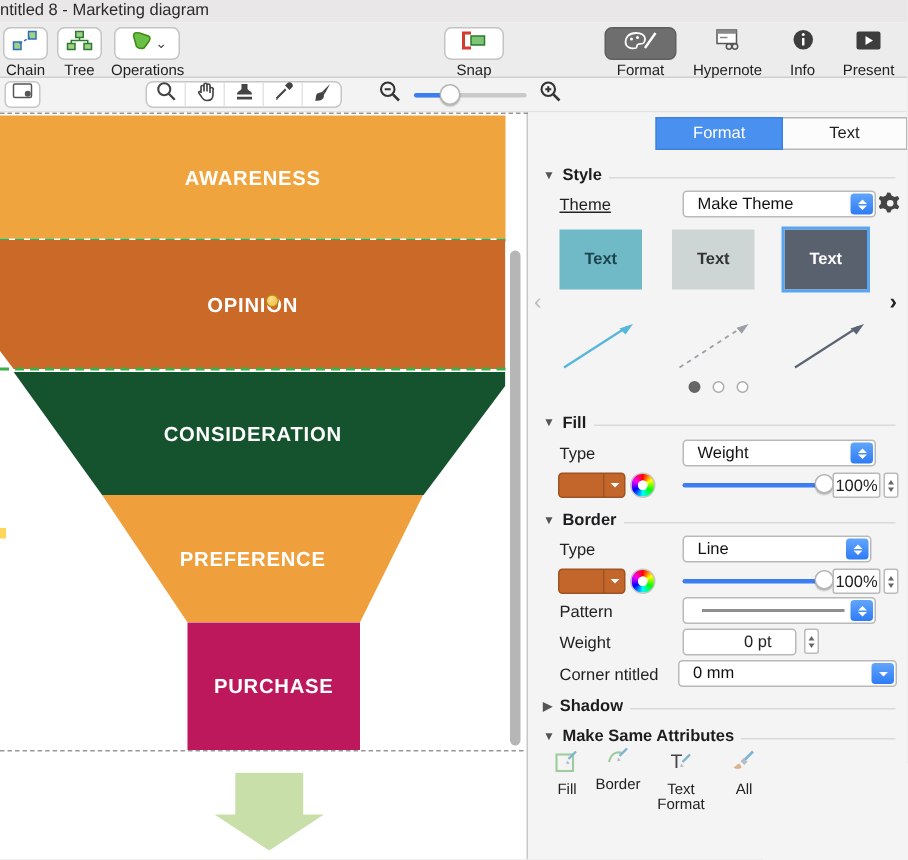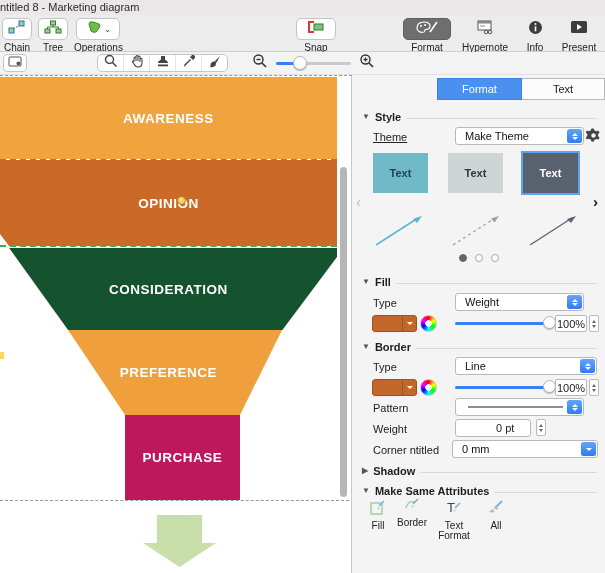--- a/index.html
+++ b/index.html
@@ -365,21 +365,21 @@
         <span class="u"></span>
         <span class="d"></span>
       </div>
 
     <div class="sec" style="top:266px;">
       <span class="tri">▼</span>
       <span>Border</span>
       <span class="rule"></span>
     </div>
     <span class="flabel" style="left:21px;top:286px;">Type</span>
-    <div class="popup" style="left:103px;top:282px;width:142px;">
+    <div class="popup" style="left:103px;top:282px;width:126px;">
       <span>Line</span>
       <span class="stepper">
           <span class="tri-up"></span>
           <span class="tri-dn"></span>
         </span>
     </div>
     <div class="swatch" style="left: 20px; top: 304px; background-color: rgb(194, 102, 43);">
       <span class="sw-chev">
           <span class="tri-dn"></span>
         </span>

